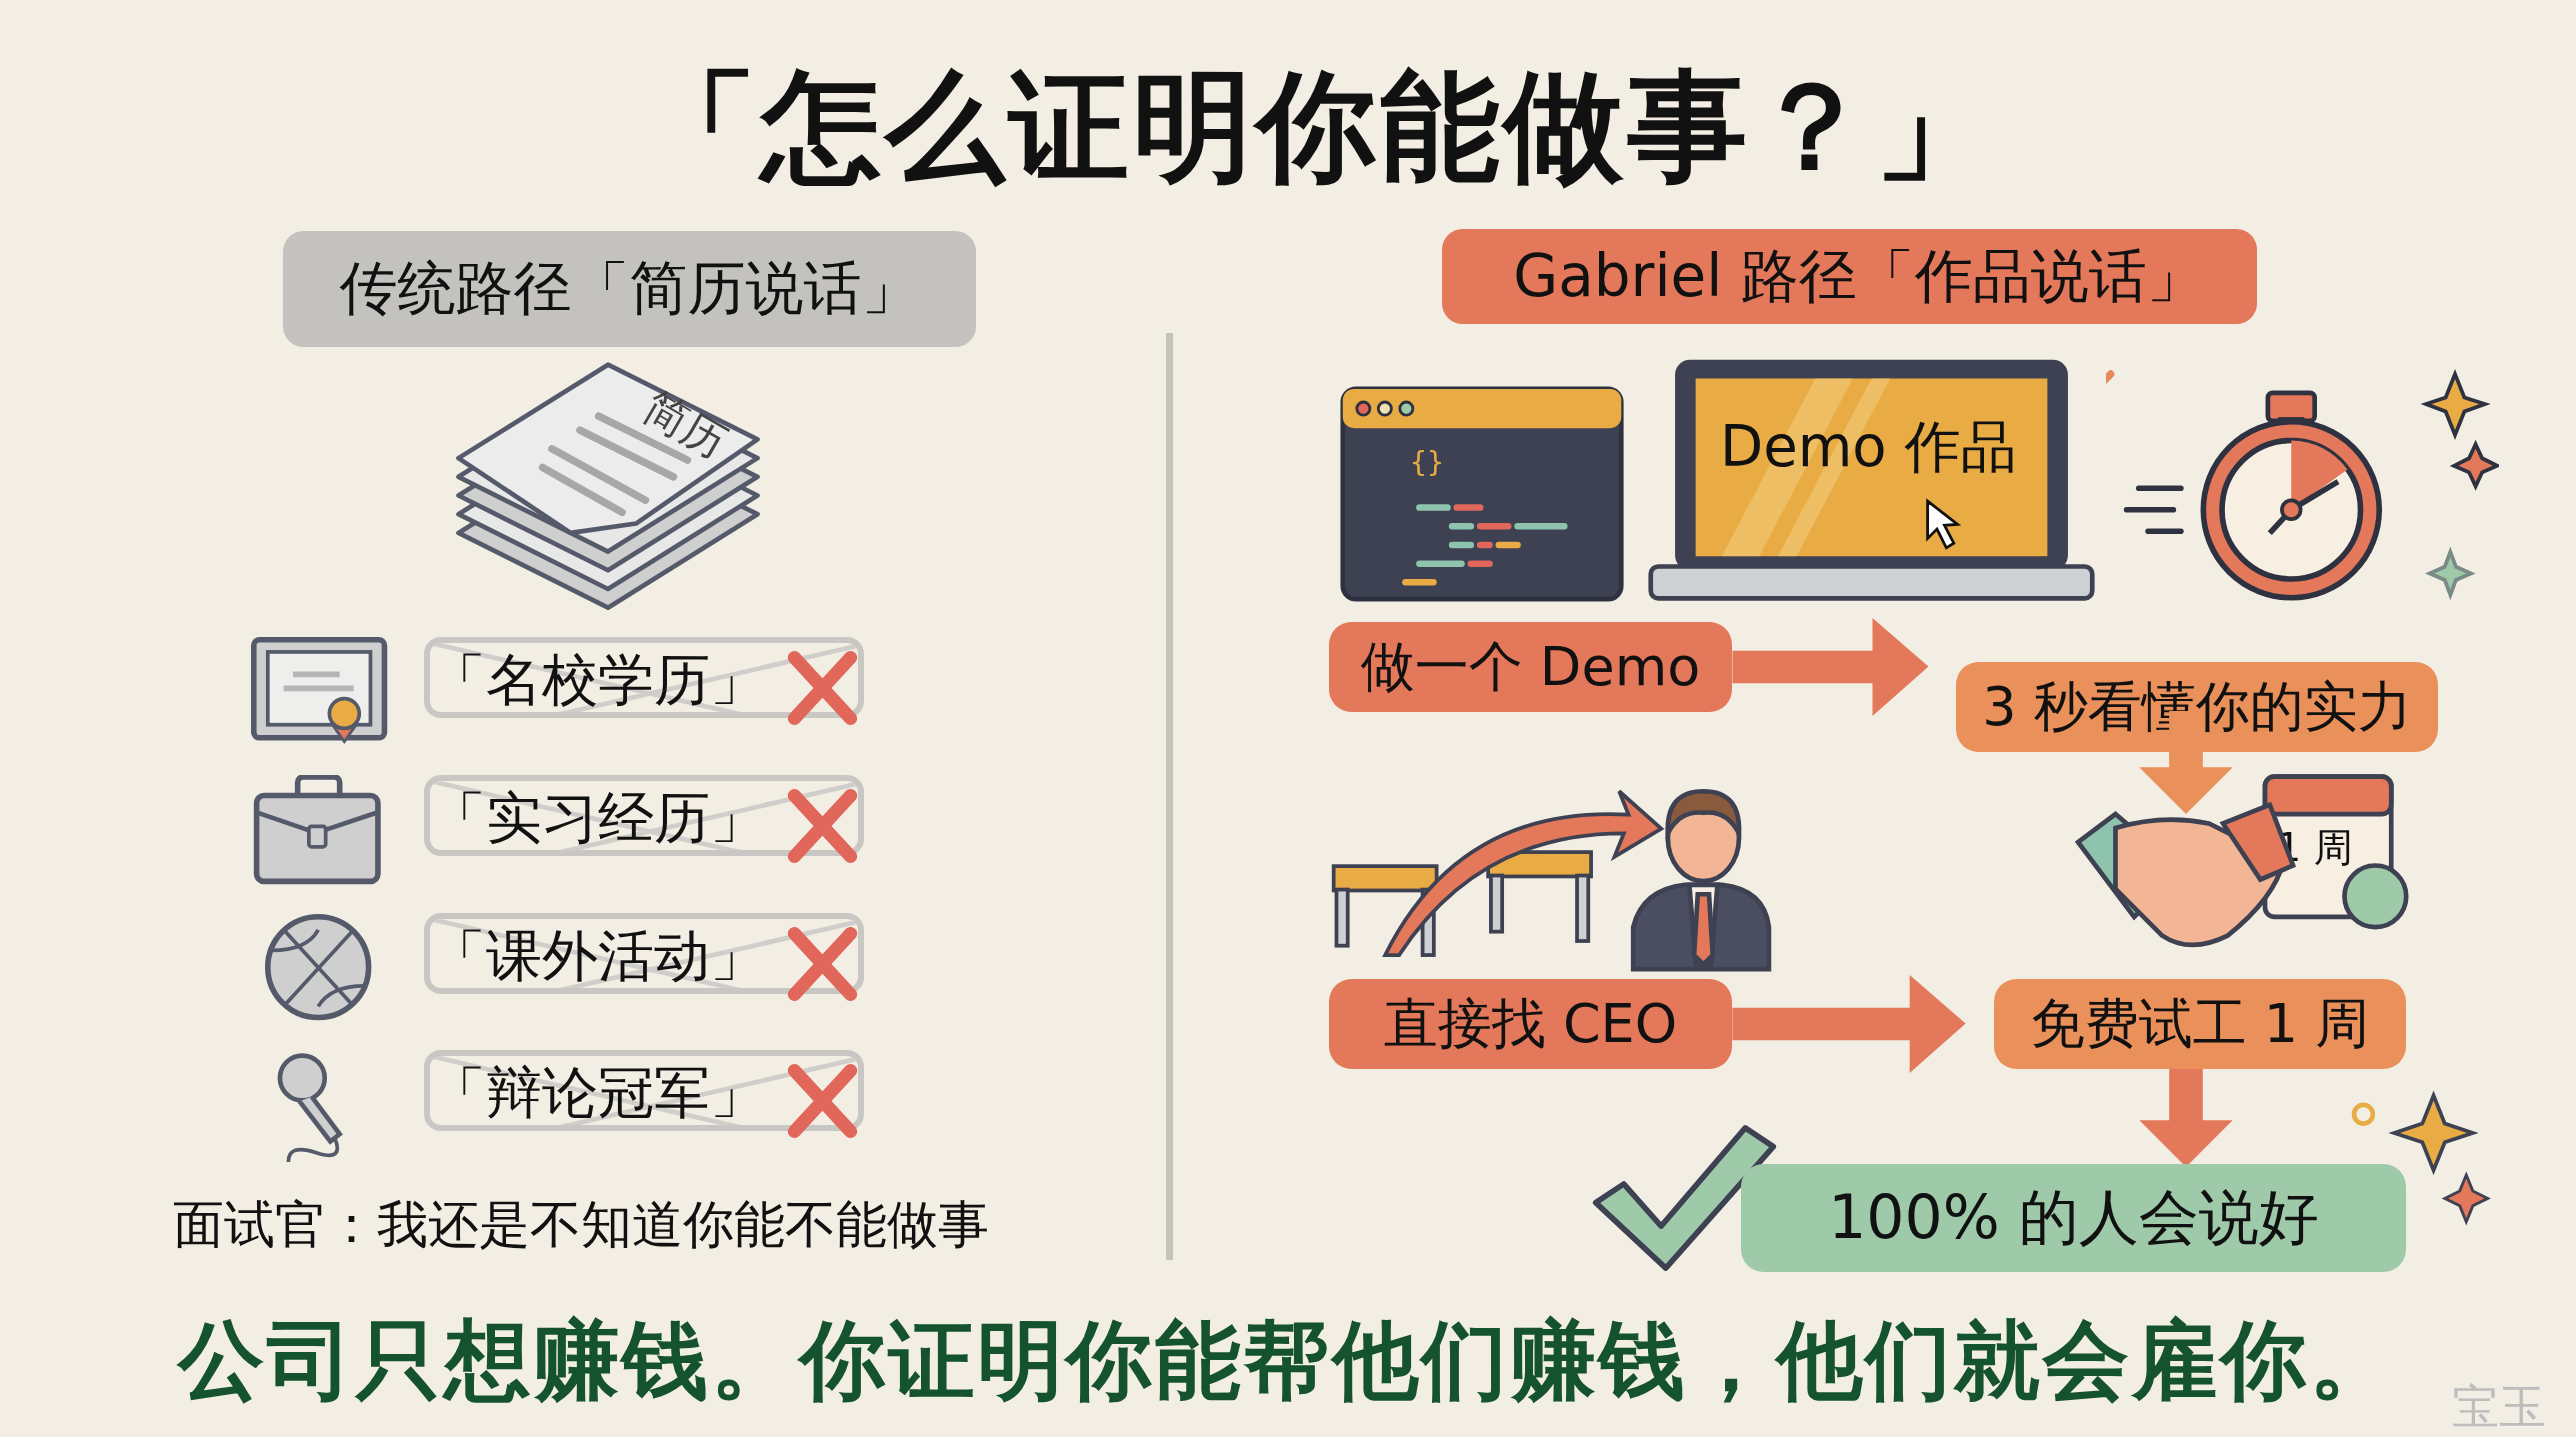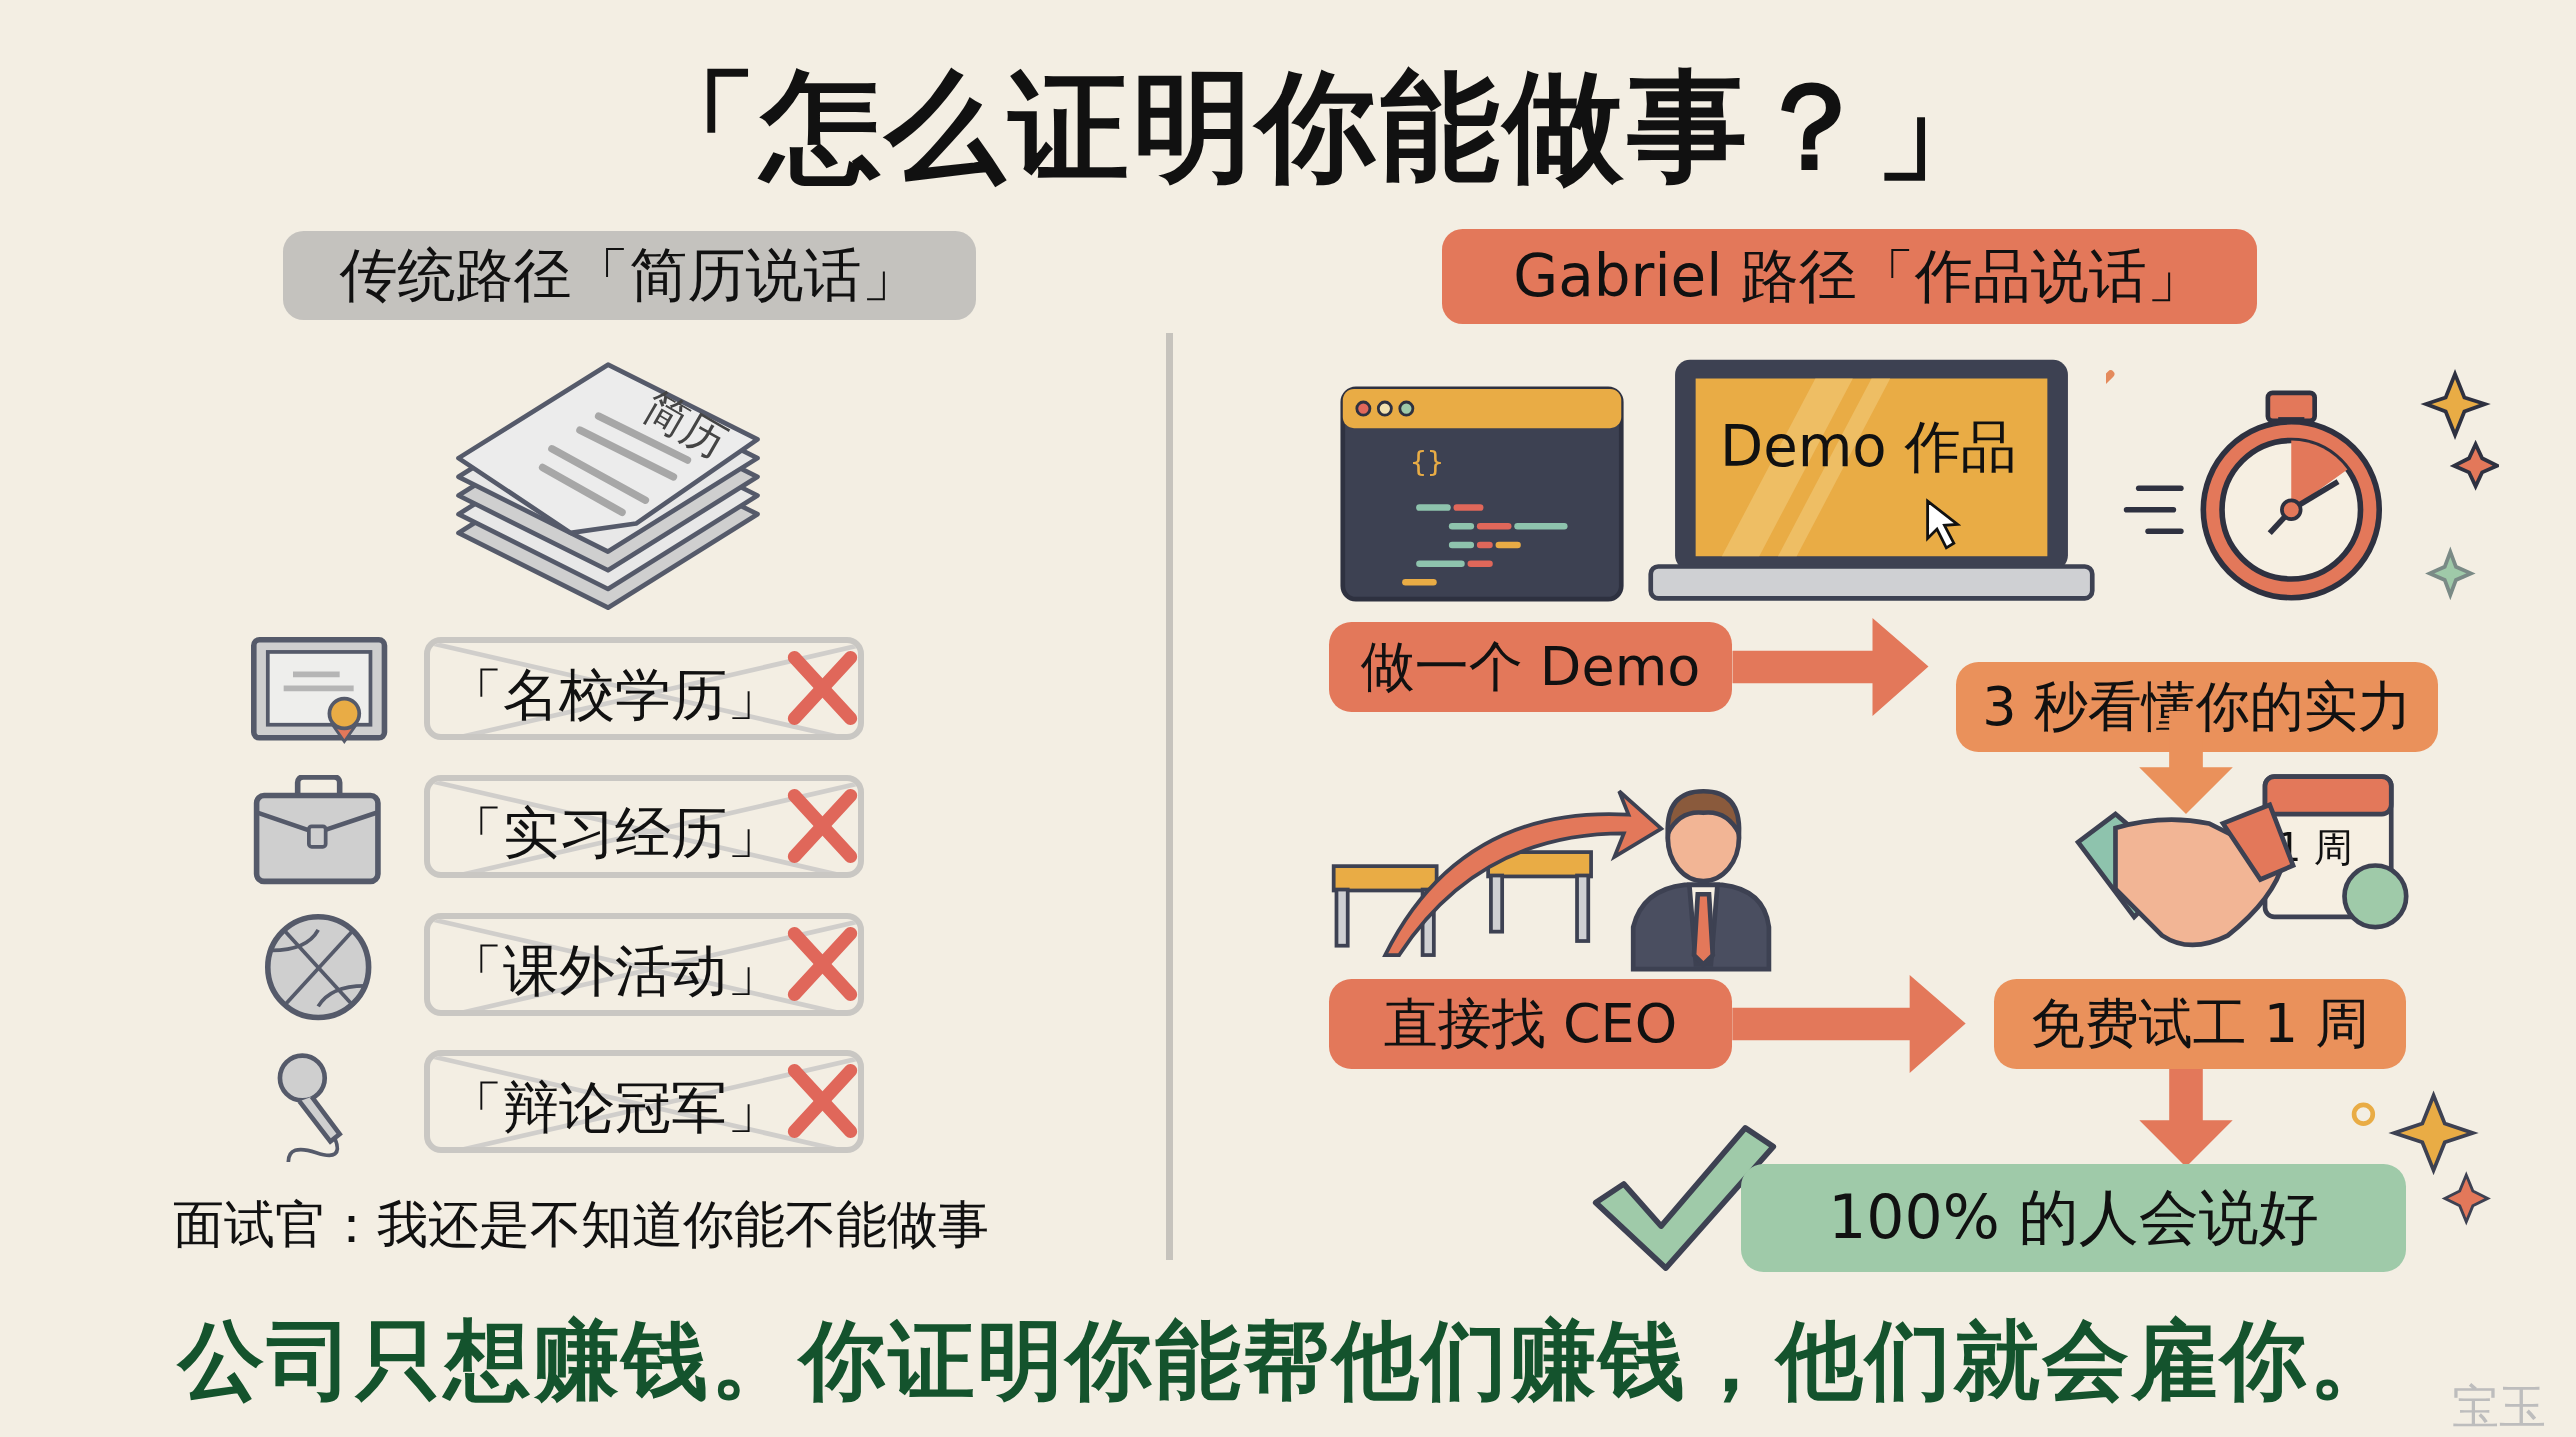--- a/index.html
+++ b/index.html
@@ -1,25 +1,25 @@
 <!DOCTYPE html>
 <html style="font-size:15px"><head>
 <meta charset="utf-8">
 <style>
   html,body{margin:0;padding:0;}
   body{width:2576px;height:1438px;background:#f3eee3;position:relative;overflow:hidden;font-family:"DejaVu Sans","Liberation Sans",sans-serif;color:#111;}
   .abs{position:absolute;}
   .title{left:0;width:2576px;top:47px;text-align:center;font-size:120px;font-weight:bold;letter-spacing:3.7px;padding-left:30px;}
   .pill{position:absolute;border-radius:20.6px;display:flex;align-items:center;justify-content:center;font-size:58px;}
-  .gray-pill{background:#c4c2be;left:283px;top:231px;width:693px;height:89px;}
+  .gray-pill{background:#c4c2be;left:283px;top:231px;width:693px;height:116px;}
   .orange-pill{background:#e3785a;left:1442px;top:229px;width:796px;height:95px;padding-left:19px;}
   .divider{left:1166px;top:333px;width:6.6px;height:927px;background:#c6c3bd;}
   .row{position:absolute;left:251px;width:618px;height:103px;}
   .row .icon{position:absolute;left:0;top:0;width:140px;height:112px;}
-  .row .box{position:absolute;left:173px;top:0;width:440px;height:103px;border:6.6px solid #c9c7c3;border-radius:17px;box-sizing:border-box;display:flex;align-items:flex-end;padding-left:17px;font-size:56px;overflow:hidden;}
+  .row .box{position:absolute;left:173px;top:0;width:440px;height:81px;border:6.6px solid #c9c7c3;border-radius:17px;box-sizing:border-box;display:flex;align-items:flex-start;padding-left:0;font-size:56px;overflow:hidden;}
   .row .box svg.strike{position:absolute;left:0;top:0;}
   .row .box .lbl{position:relative;z-index:1;}
   .row .xmark{position:absolute;left:534px;top:11.2px;width:75px;height:80px;}
   .interviewer{left:173px;top:1191px;font-size:51px;}
   .step{position:absolute;border-radius:22.5px;display:flex;align-items:center;justify-content:center;font-size:54px;}
   .s1{left:1329px;top:622px;width:403px;height:90px;background:#e3785a;}
   .s2{left:1956px;top:622px;width:482px;height:90px;background:#ea915b;margin-top:40px;}
   .s3{left:1329px;top:979px;width:403px;height:90px;background:#e3785a;align-items:center;}
   .s4{left:1994px;top:979px;width:412px;height:90px;background:#ea915b;}
   .s5{left:1741px;top:1164px;width:665px;height:108px;background:#9fcaa9;font-size:60px;}

